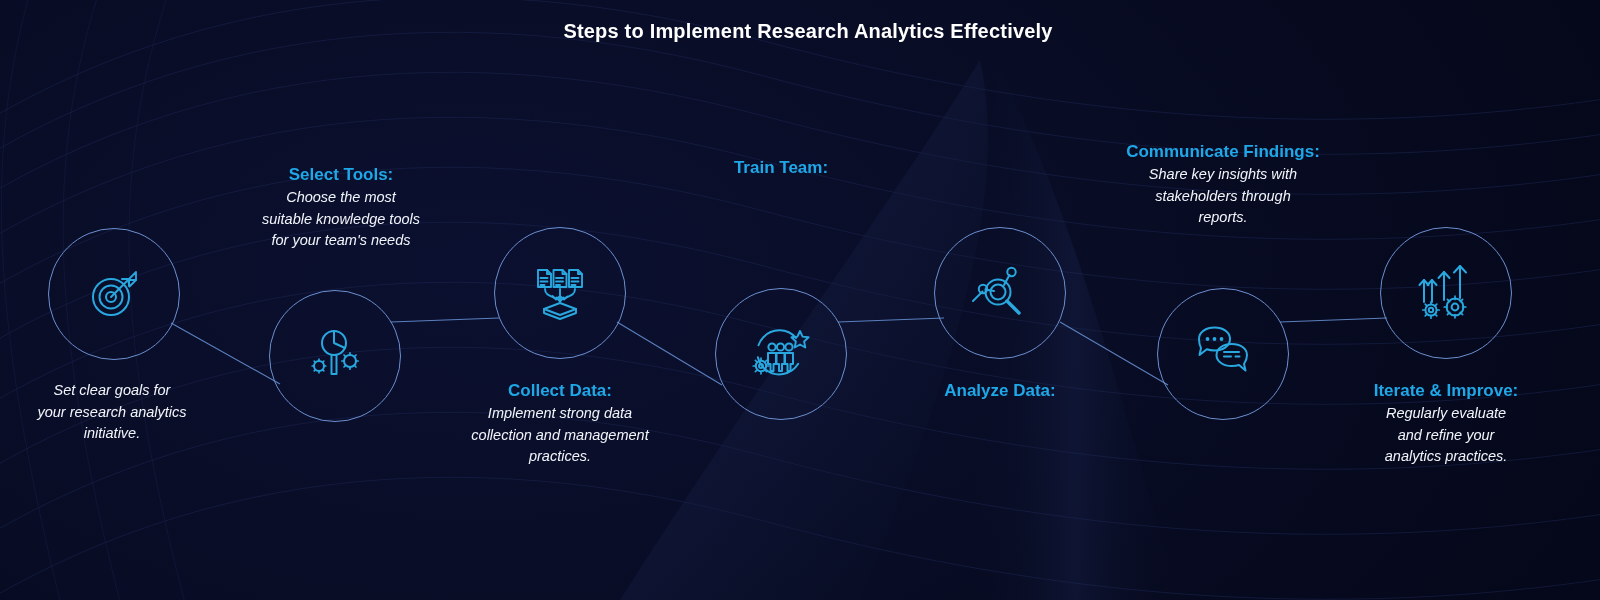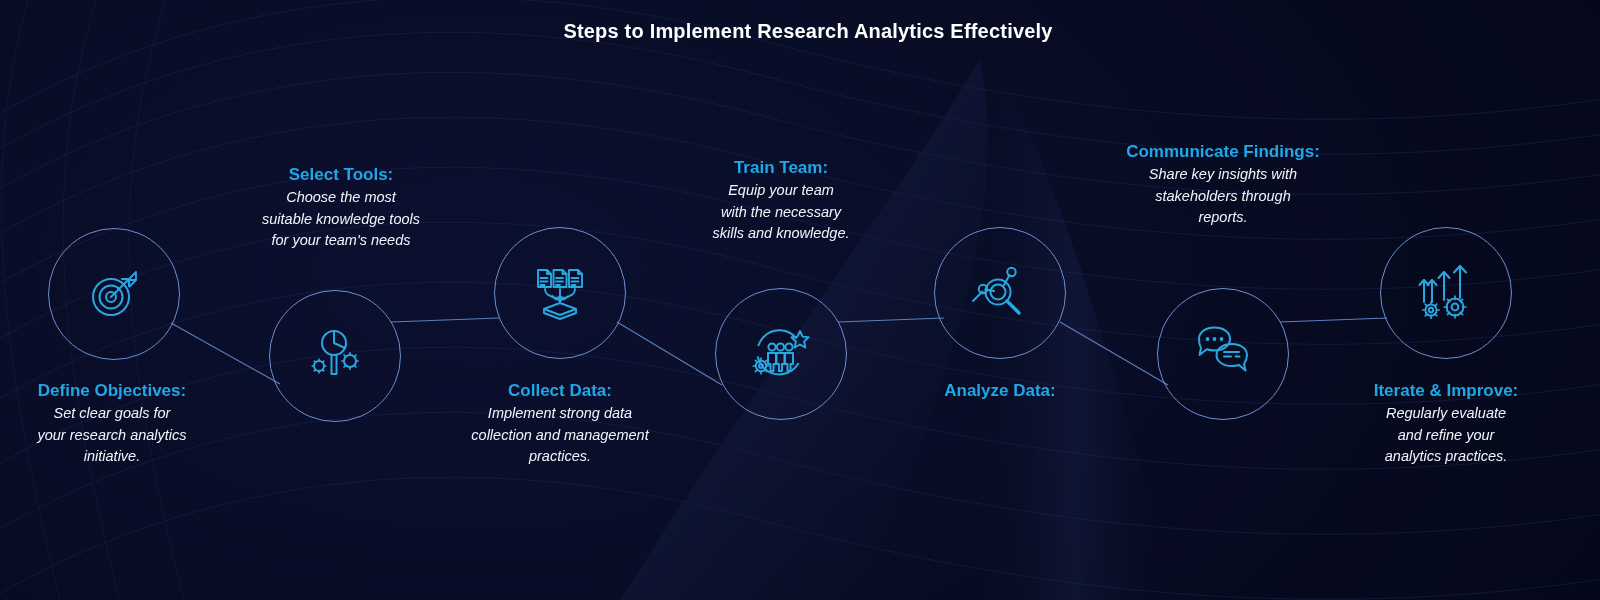--- a/index.html
+++ b/index.html
@@ -139,21 +139,20 @@
         <circle cx="27" cy="33" r="18"></circle>
         <circle cx="27" cy="33" r="11.5"></circle>
         <circle cx="27" cy="33" r="5"></circle>
         <path d="M27 33 L45 15"></path>
         <path d="M45 15 L45 22 M45 15 L38 15"></path>
         <path d="M45.5 14.5 L52 8 L52 16 L44 16 Z" stroke-width="1.8"></path>
         <path d="M44 16 L52 16 L45.5 22.5 Z" stroke-width="1.8"></path>
       </g>
     </svg>
     <div class="node-text" style="left:0px; top:380px; width:224px;">
-      <span class="hd">Define Objectives:</span>
       <span class="bd">Set clear goals for
 your research analytics
 initiative.</span>
     </div>
   </div>
 
   <div class="node">
     <div class="node-circle" style="left:269px; top:290px; width:132px; height:132px;"></div>
     <svg class="node-icon" style="left:305px; top:326px;" width="60" height="60" viewBox="0 0 60 60">
       <g fill="none" stroke="#29a8e0" stroke-width="2" stroke-linecap="round" stroke-linejoin="round">
@@ -217,23 +216,20 @@
         <circle cx="41" cy="25" r="3.6"></circle>
         <path d="M37 31 h8 v11 h-2.5 v7 h-3 v-7 H37 Z"></path>
         <path d="M52 9 L54.6 14.6 L60.6 15.3 L56.1 19.5 L57.3 25.5 L52 22.5 L46.7 25.5 L47.9 19.5 L43.4 15.3 L49.4 14.6 Z" stroke-width="1.9"></path>
         <circle cx="13" cy="44" r="5.2"></circle>
         <circle cx="13" cy="44" r="2"></circle>
         <path d="M13 36.2 L13 38.4 M13 49.6 L13 51.8 M5.2 44 L7.4 44 M18.6 44 L20.8 44 M7.4 38.4 L9 40 M17 48 L18.6 49.6 M18.6 38.4 L17 40 M9 48 L7.4 49.6" stroke-width="1.7"></path>
       </g>
     </svg>
     <div class="node-text" style="left:668px; top:157px; width:226px;">
       <span class="hd">Train Team:</span>
-      <span class="bd">Equip your team
-with the necessary
-skills and knowledge.</span>
     </div>
   </div>
 
   <div class="node">
     <div class="node-circle" style="left:934px; top:227px; width:132px; height:132px;"></div>
     <svg class="node-icon" style="left:966px; top:258px;" width="66" height="66" viewBox="0 0 66 66">
       <g fill="none" stroke="#29a8e0" stroke-width="2" stroke-linecap="round" stroke-linejoin="round">
         <circle cx="32" cy="34" r="12.5"></circle>
         <circle cx="32" cy="34" r="7.5"></circle>
         <path d="M41 43 L53 55" stroke-width="3.4"></path>

